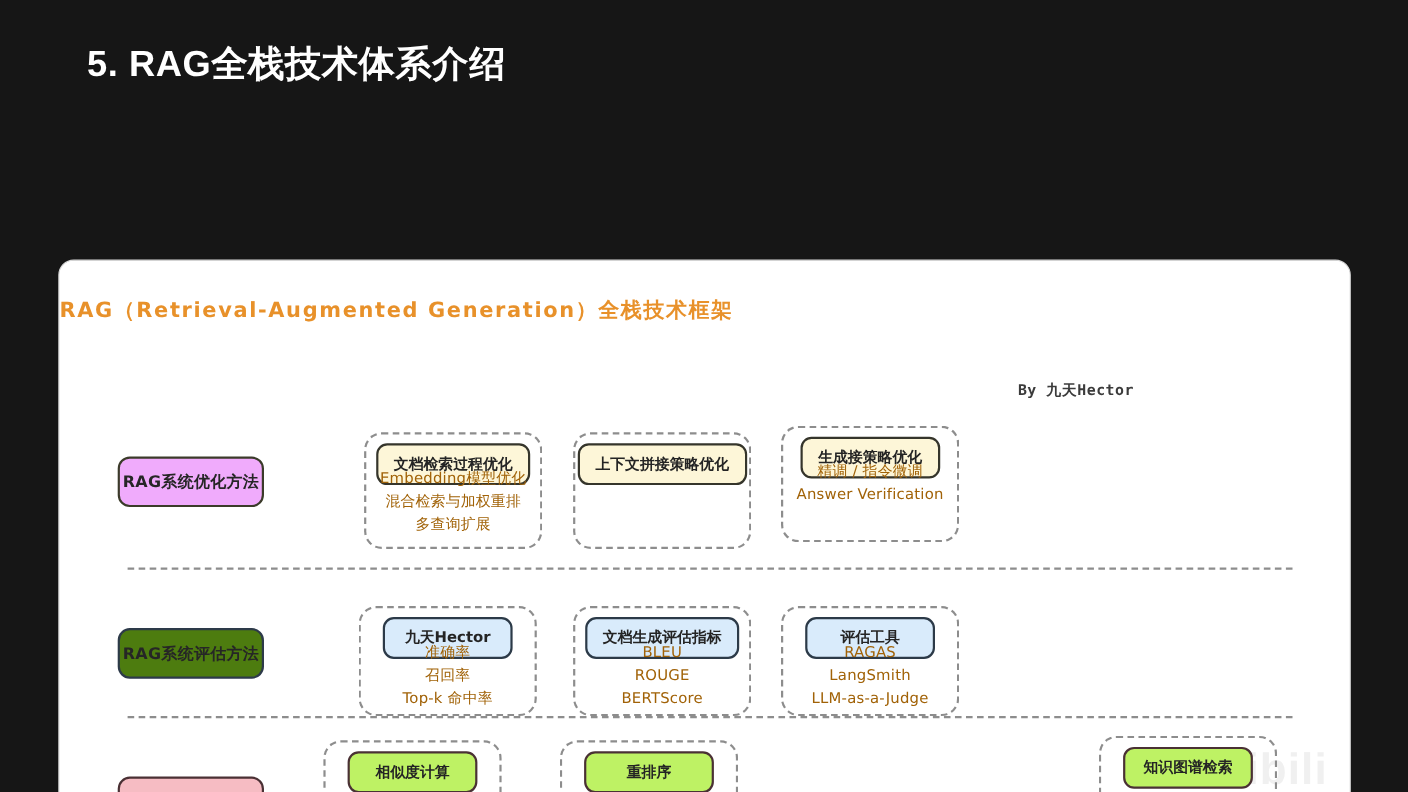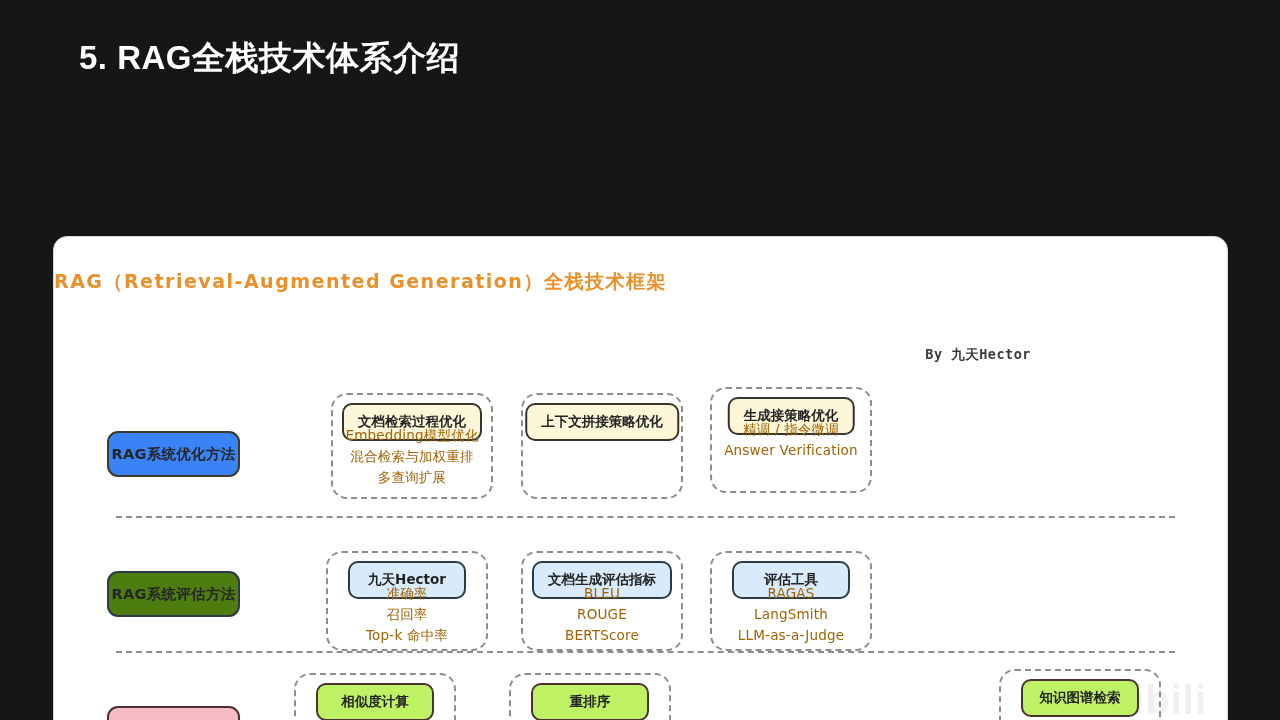--- a/index.html
+++ b/index.html
@@ -120,21 +120,21 @@
     border: 2.2px solid #3a3a3a;
     display: flex;
     align-items: center;
     justify-content: center;
     font-size: 14.5px;
     font-weight: bold;
     color: #262626;
     letter-spacing: 0.3px;
     font-family: "DejaVu Sans", sans-serif;
   }
-  .cat-yellow { background: #3b82f6; border-color: #3b3b2a; margin-top: 16px; }
+  .cat-yellow { background: #f0abfc; border-color: #3b3b2a; }
   .cat-blue   { background: #4d7c0f; border-color: #2d3a49; }
   .cat-pink   { background: #f6bcc3; border-color: #4a3034; }
 
   
   .group {
     position: absolute;
     border: 2px dashed #8d8d8d;
     border-radius: 16px;
     background: transparent;
   }

